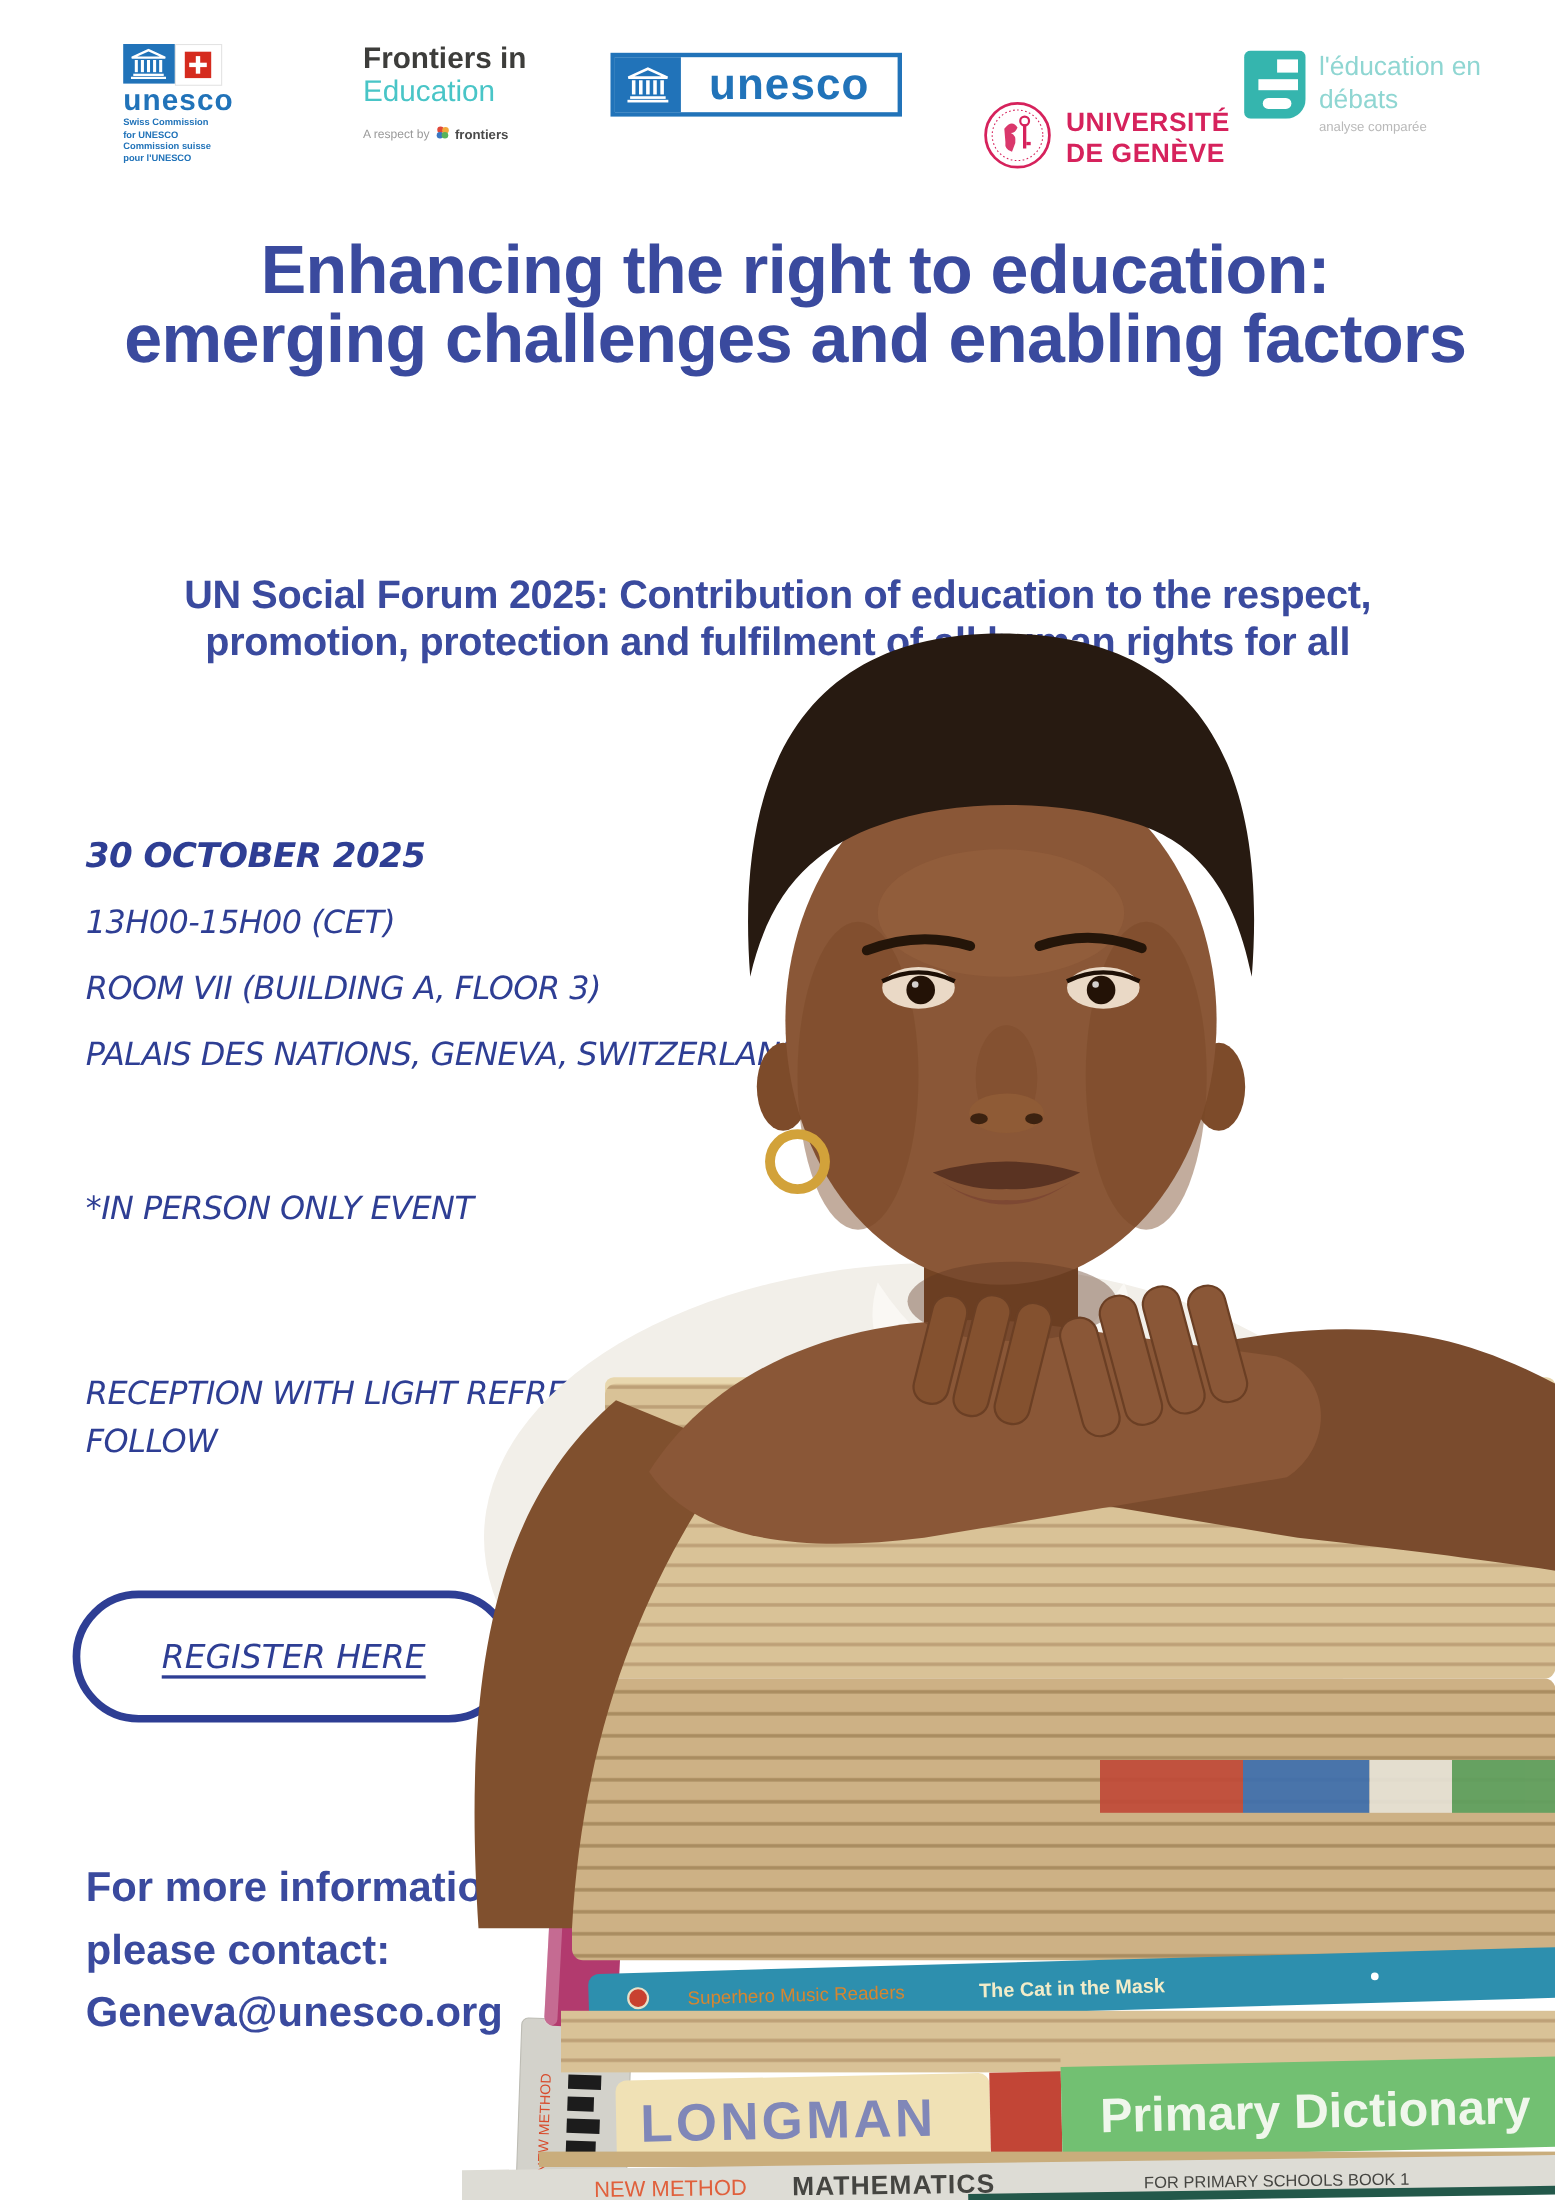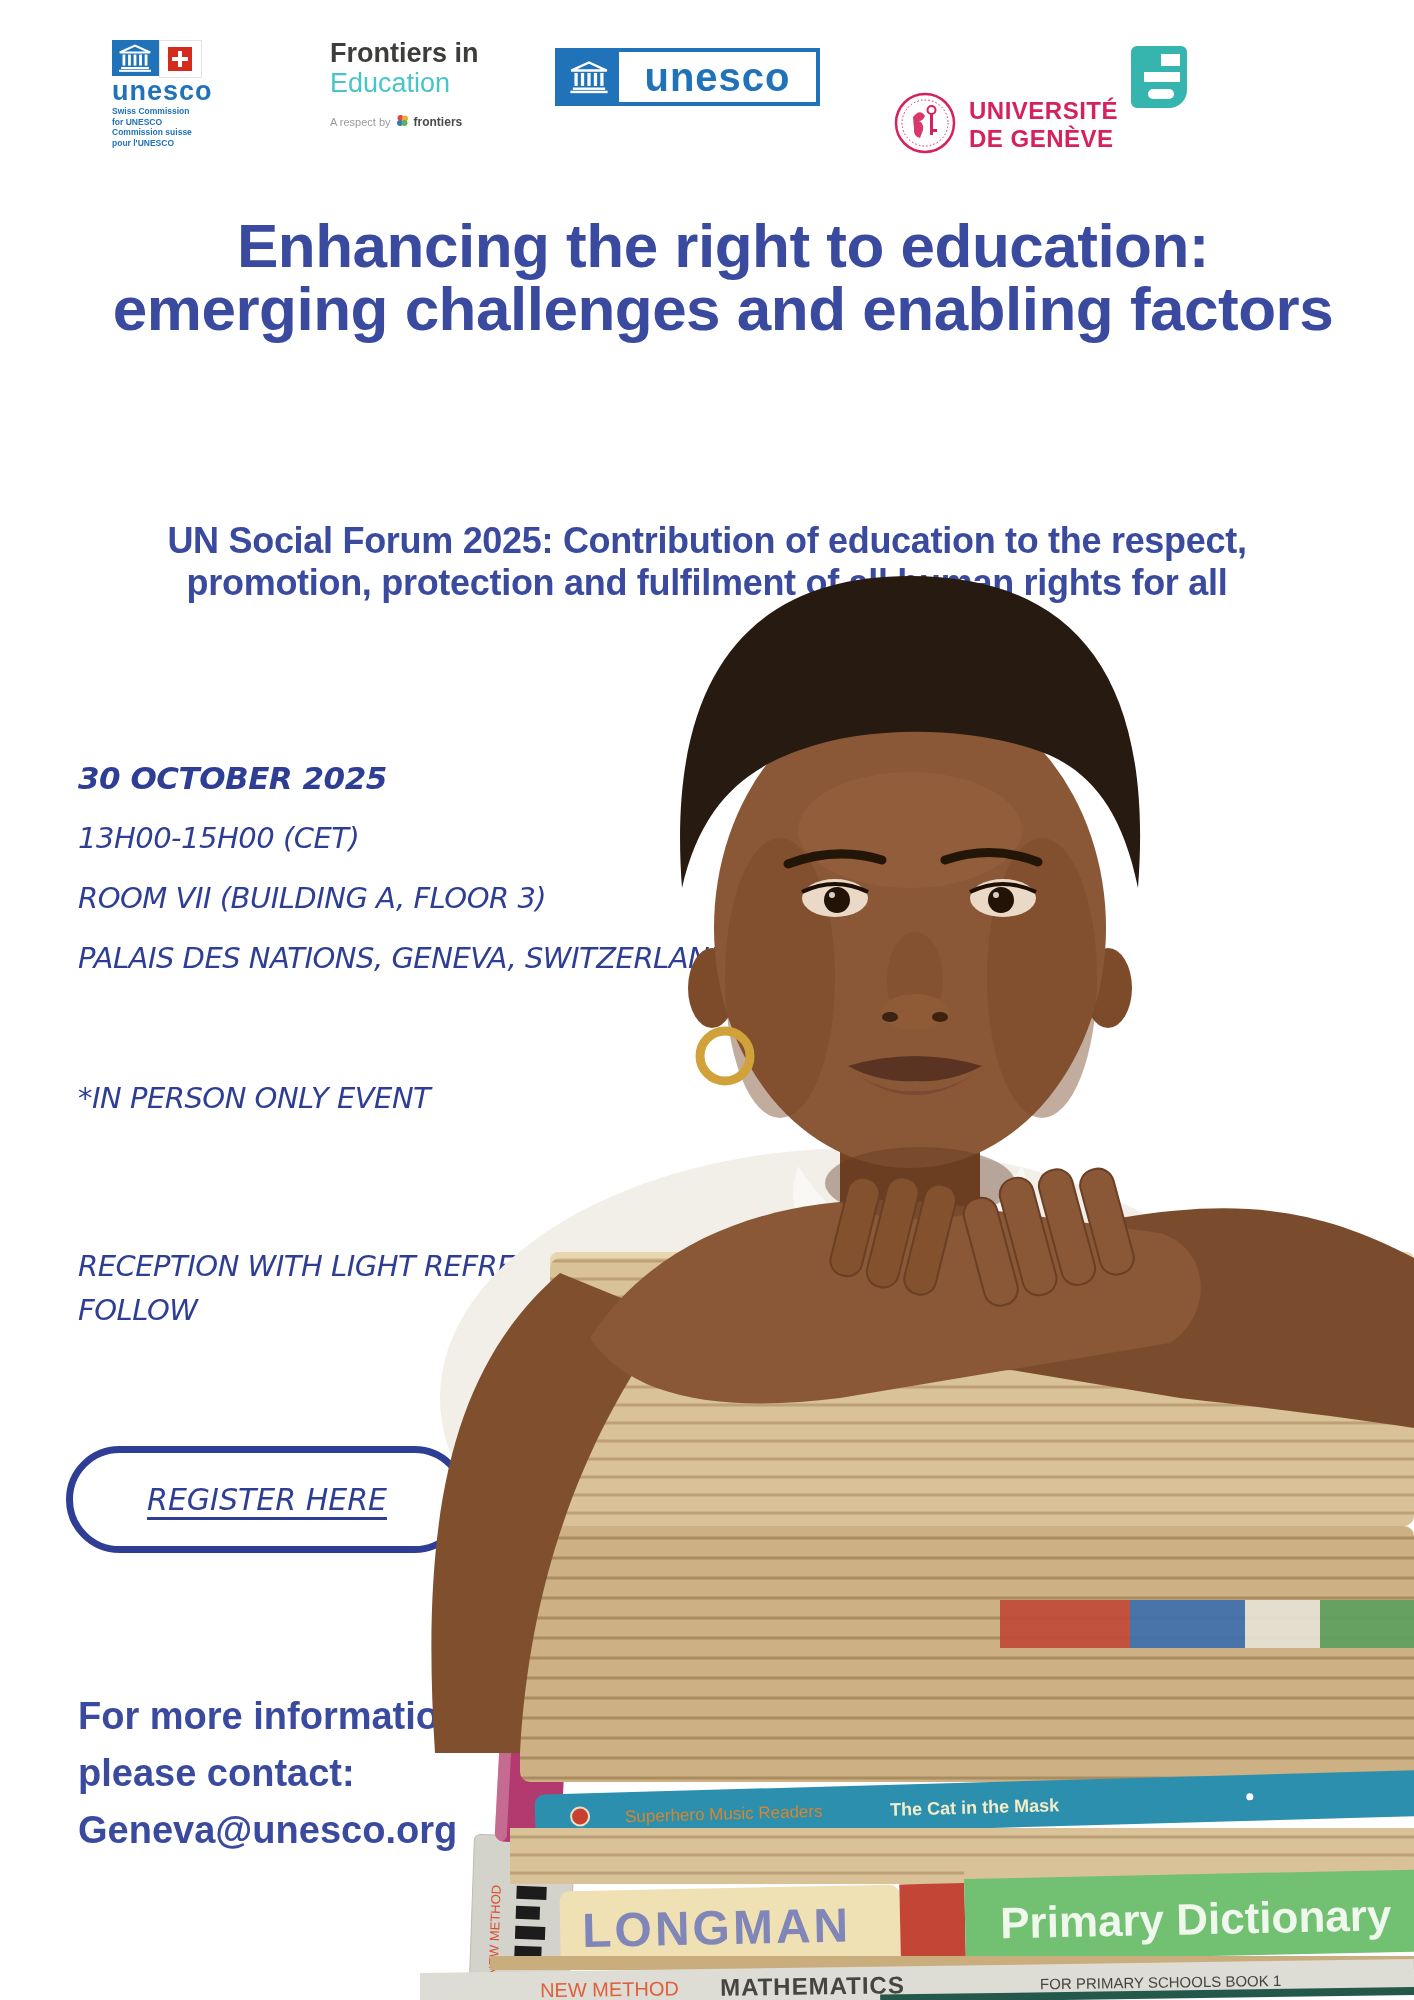--- a/index.html
+++ b/index.html
@@ -46,21 +46,21 @@
   
   .script{font-family:"DejaVu Sans",sans-serif;font-style:italic;color:var(--script_blue,#2e3e94);
           letter-spacing:-.5px;}
   .details{left:78px;top:748px;font-size:29px;}
   .details .line{line-height:60px;white-space:nowrap;}
   .details .bold{font-weight:700;font-size:31px;}
   .notes{left:78px;top:1068px;font-size:29px;}
   .notes .line{line-height:60px;white-space:nowrap;}
   .reception{left:78px;top:1244px;font-size:29px;width:630px;line-height:44px;}
 
-  .register{left:66px;top:1446px;width:402px;height:107px;border:7px solid var(--script_blue,#2e3e94);
+  .register{left:66px;top:1446px;width:402px;height:120px;border:7px solid var(--script_blue,#2e3e94);
             border-radius:60px;background:#fff;display:flex;align-items:center;justify-content:center;
             box-sizing:border-box;cursor:pointer;}
   .register span{font-family:"DejaVu Sans",sans-serif;font-style:italic;font-weight:500;font-size:30px;
                  color:var(--script_blue,#2e3e94);text-decoration:underline;text-underline-offset:7px;}
 
   .contact{left:78px;top:1688px;color:var(--title_blue,#3a4a9e);font-weight:700;font-size:38px;line-height:57px;}
 
   
   .photo{left:420px;top:568px;width:994px;height:1432px;}
   .photo svg{display:block;}
@@ -153,20 +153,24 @@
 
   <div class="abs logo-debats">
     <span>
       <svg width="56" height="62" viewBox="0 0 56 62">
         <path d="M6 0 h44 a6 6 0 0 1 6 6 v38 a18 18 0 0 1 -18 18 h-32 a6 6 0 0 1 -6 -6 v-50 a6 6 0 0 1 6 -6 z" fill="#35b5ae" transform="scale(1,1)"></path>
         <rect x="30" y="8" width="19" height="12" fill="#fff"></rect>
         <rect x="13" y="26" width="36" height="10" fill="#fff"></rect>
         <rect x="17" y="43" width="26" height="10" rx="5" fill="#fff"></rect>
       </svg>
     </span>
+    <div>
+      <div class="deb-title">l'éducation en débats</div>
+      <div class="deb-sub">analyse comparée</div>
+    </div>
   </div>
 
   <h1 class="abs title" style="margin:16px;">Enhancing the right to education: emerging challenges and enabling factors</h1>
   <h2 class="abs subtitle" style="margin:0;">UN Social Forum 2025: Contribution of education to the respect, promotion, protection and fulfilment of all human rights for all</h2>
 
   <div class="abs script details">
     <div class="line bold">30 OCTOBER 2025</div>
     <div class="line">13H00-15H00 (CET)</div>
     <div class="line">ROOM VII (BUILDING A, FLOOR 3)</div>
     <div class="line">PALAIS DES NATIONS, GENEVA, SWITZERLAND</div>

